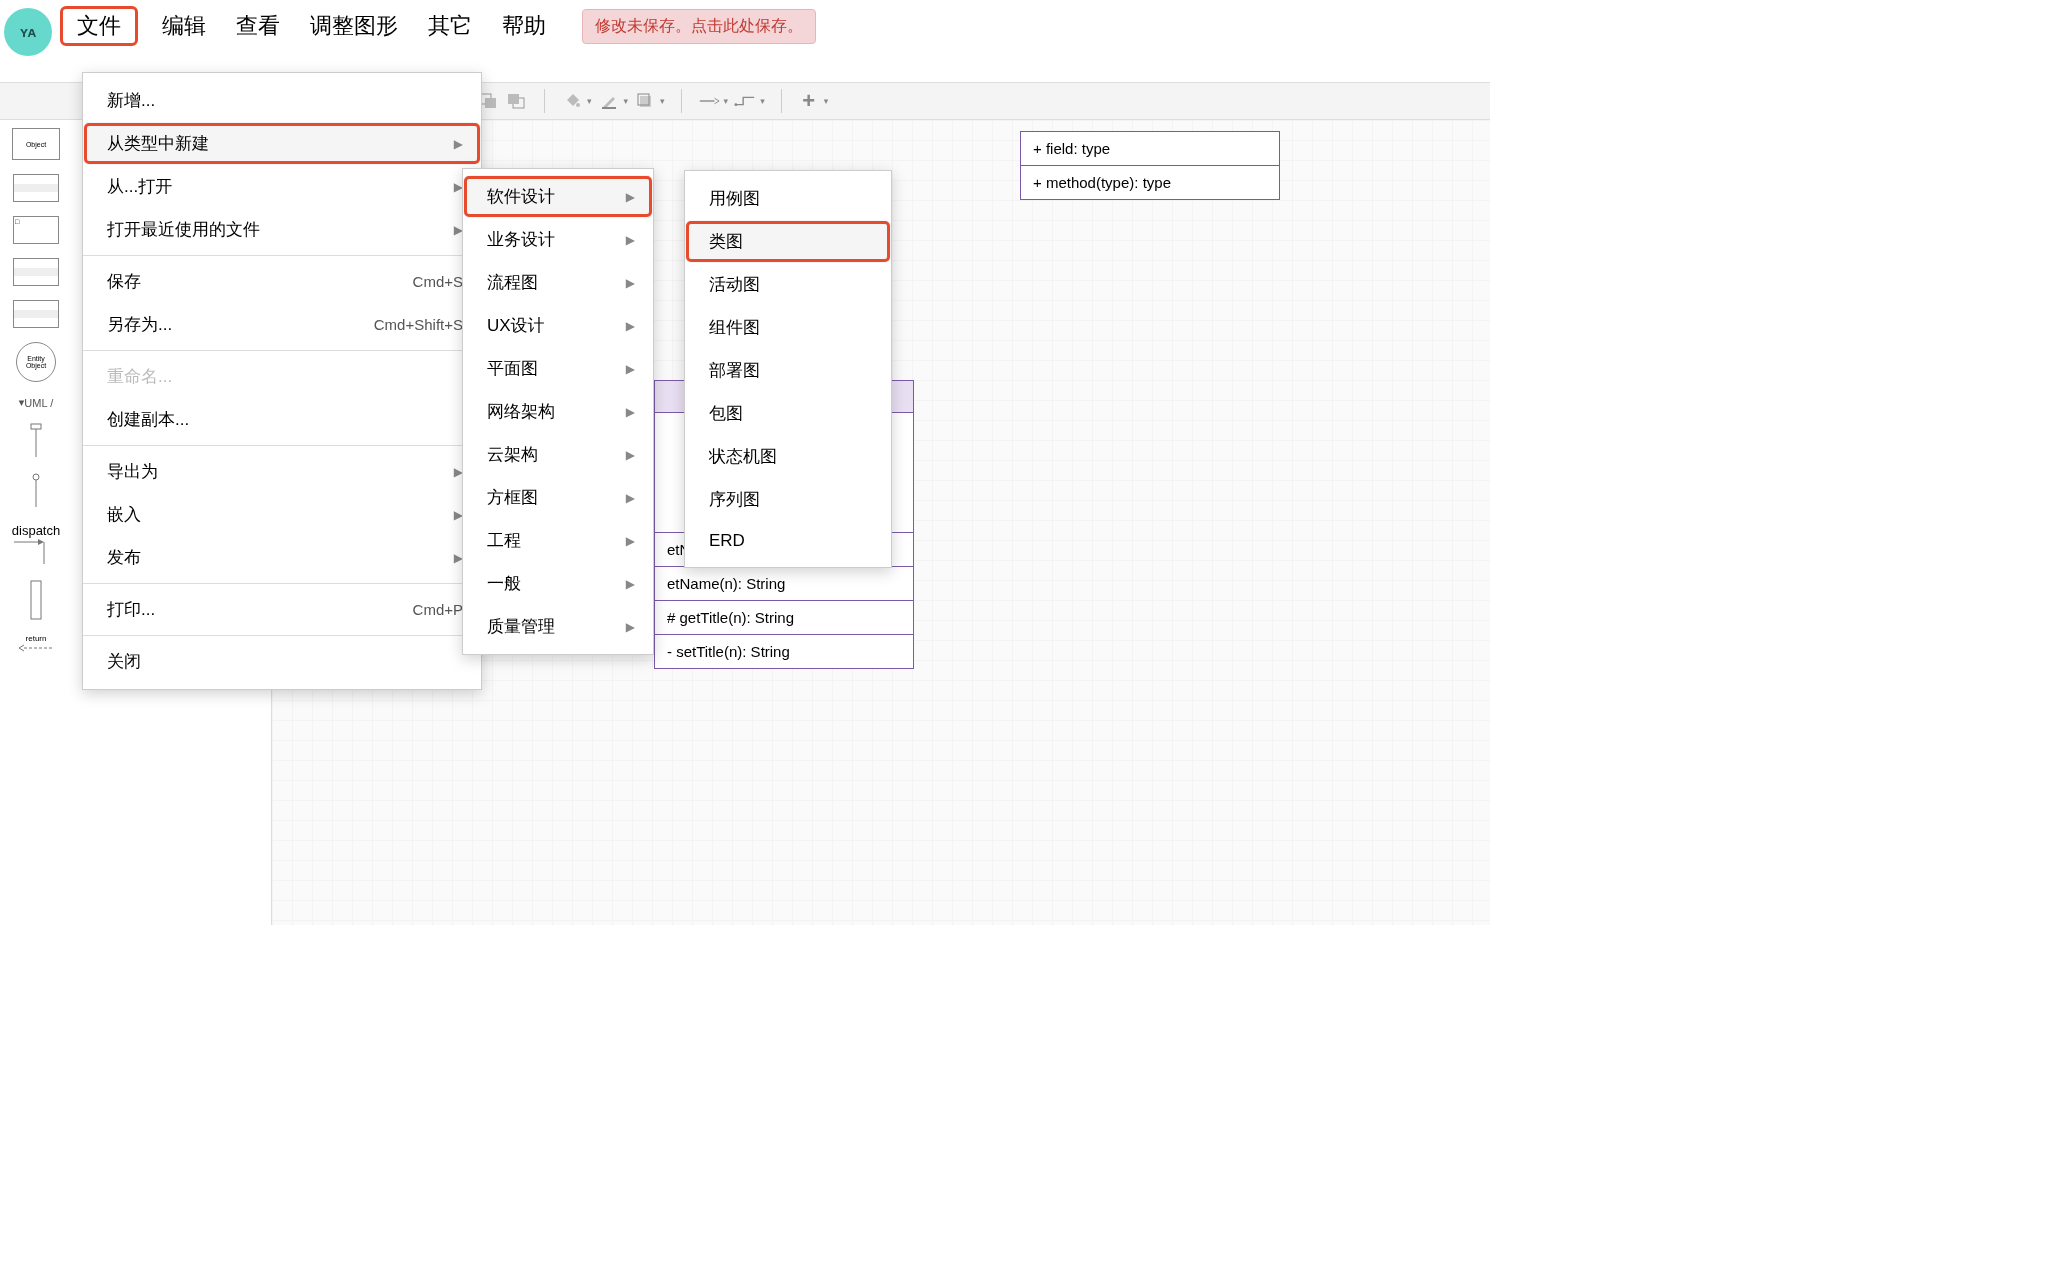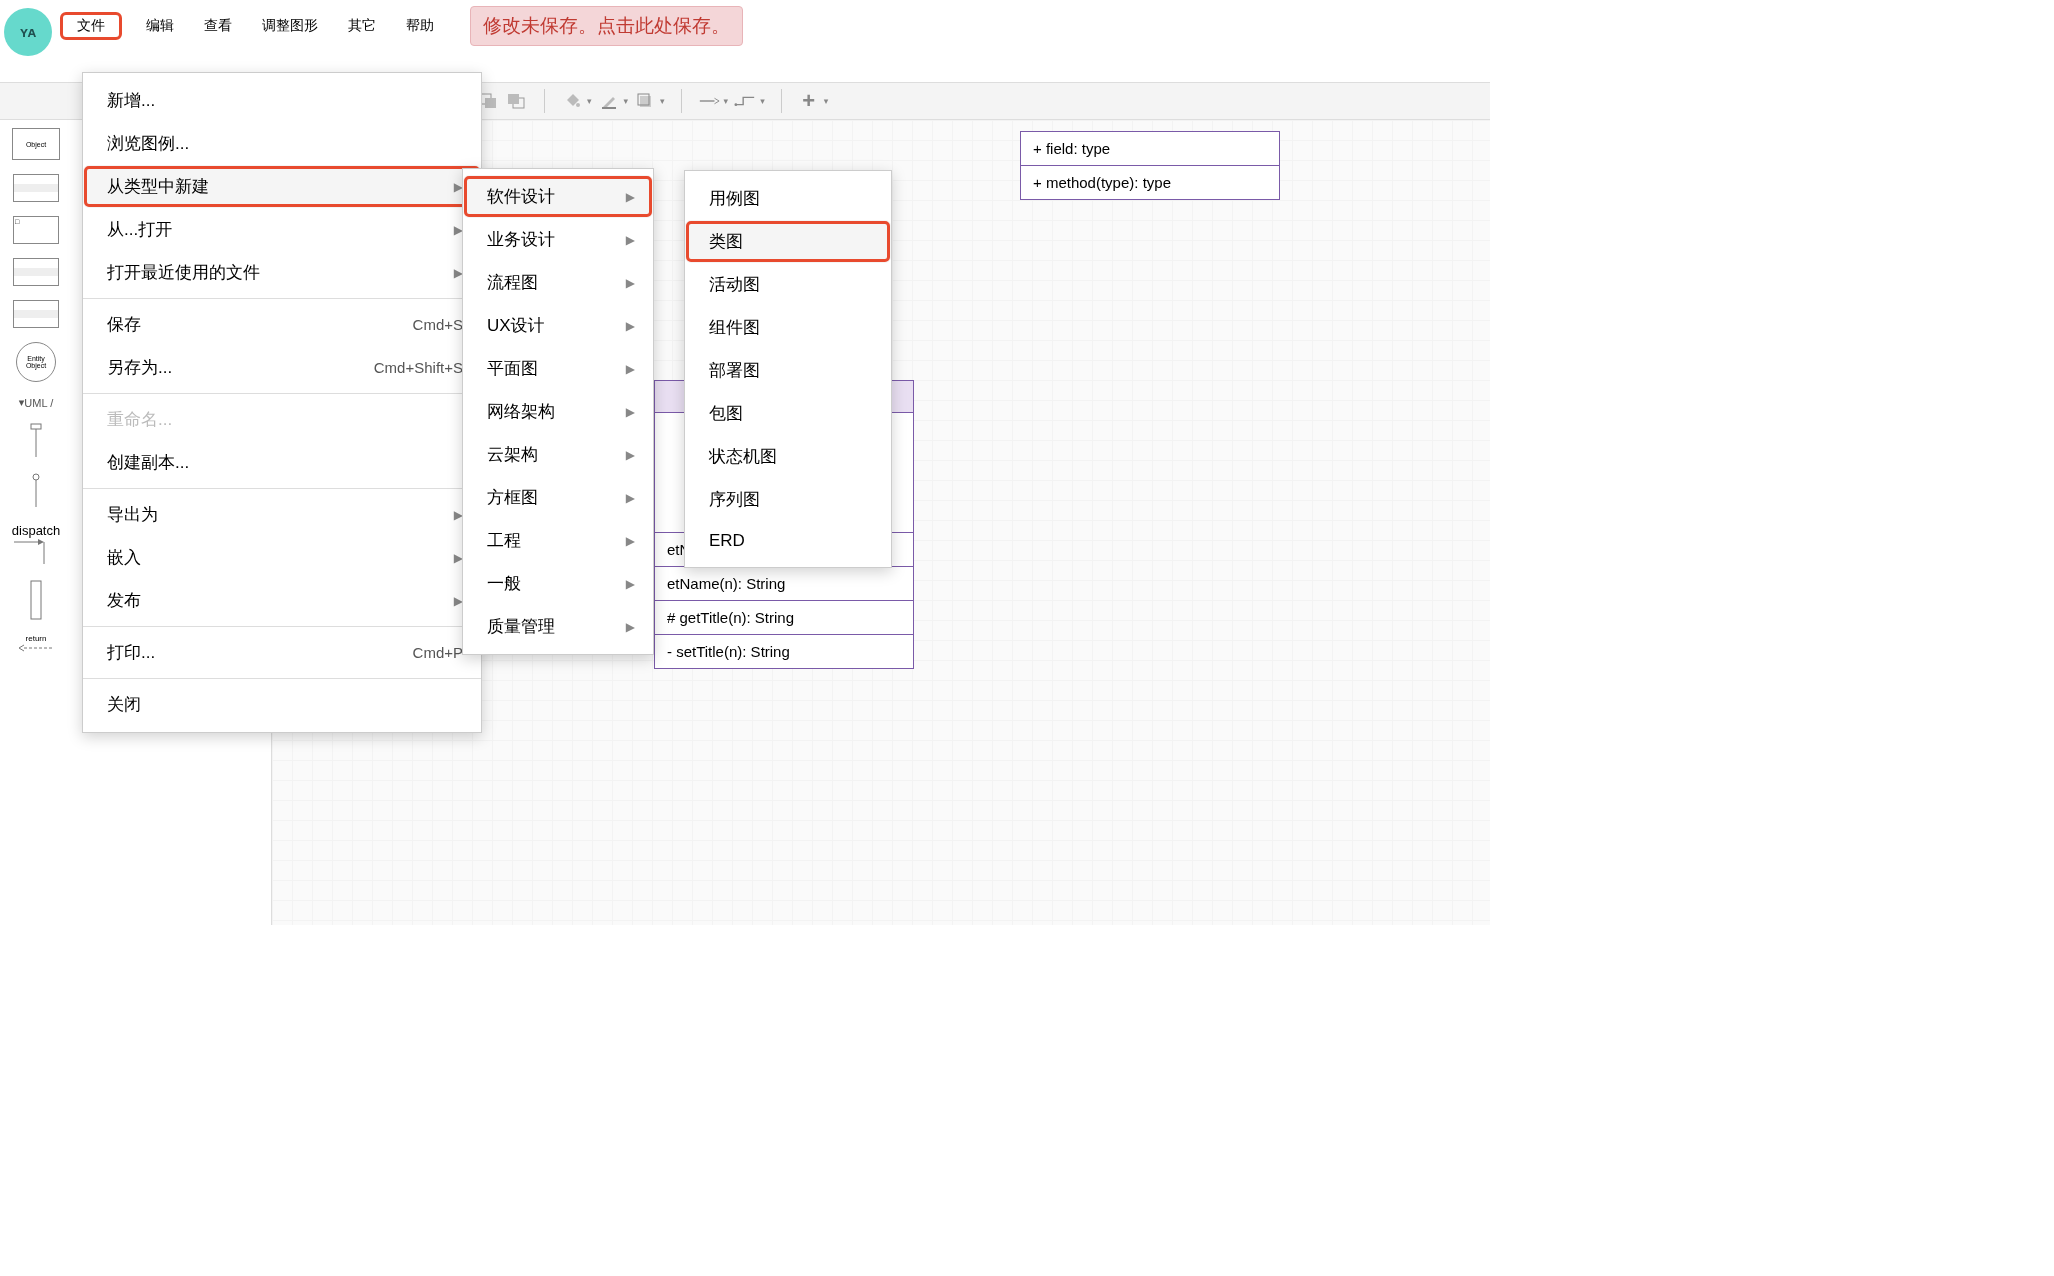--- a/index.html
+++ b/index.html
@@ -28,33 +28,33 @@
   align-items: center;
   justify-content: center;
   font-size: 14px;
   font-weight: 700;
   color: #205050;
   flex-shrink: 0;
 }
 .title-area { padding-top: 4px; flex: 1; }
 .doc-title { font-size: 22px; font-weight: 400; padding: 6px 0 4px 0; }
 .menubar { display: flex; align-items: center; gap: 18px; padding-top: 2px; }
-.menu-item { font-size: 14px; cursor: pointer; padding: 4px 6px; }
+.menu-item { font-size: 22px; cursor: pointer; padding: 4px 6px; }
 .menu-item.highlight {
   border: 3px solid #e84a2e;
   border-radius: 6px;
   padding: 2px 14px;
 }
 .save-chip {
   background: #f4d6d8;
   color: #c03a32;
   border: 1px solid #e8b4b8;
   padding: 6px 12px;
   border-radius: 4px;
-  font-size: 19px;
+  font-size: 16px;
   margin-left: 12px;
 }
 
 
 .toolbar {
   position: absolute;
   top: 82px;
   left: 0;
   right: 0;
   height: 38px;
@@ -303,23 +303,20 @@
         <line x1="6" y1="5" x2="34" y2="5" stroke="#777" stroke-dasharray="3 2"></line>
         <path d="M6 2 L1 5 L6 8" fill="none" stroke="#777"></path>
       </svg>
   </div>
 </div>
 
 <div class="menu" style="top:72px; left:62px; width:400px;margin-left:20px;">
   <div class="menu-row">
       <span>新增...</span>
     </div>
-  <div class="menu-row">
-      <span>浏览图例...</span>
-    </div>
   <div class="menu-row highlight-box">
     <span>从类型中新建</span>
       <span class="menu-chevron">▶</span>
   </div>
   <div class="menu-row">
     <span>从...打开</span>
       <span class="menu-chevron">▶</span>
   </div>
   <div class="menu-row">
     <span>打开最近使用的文件</span>

